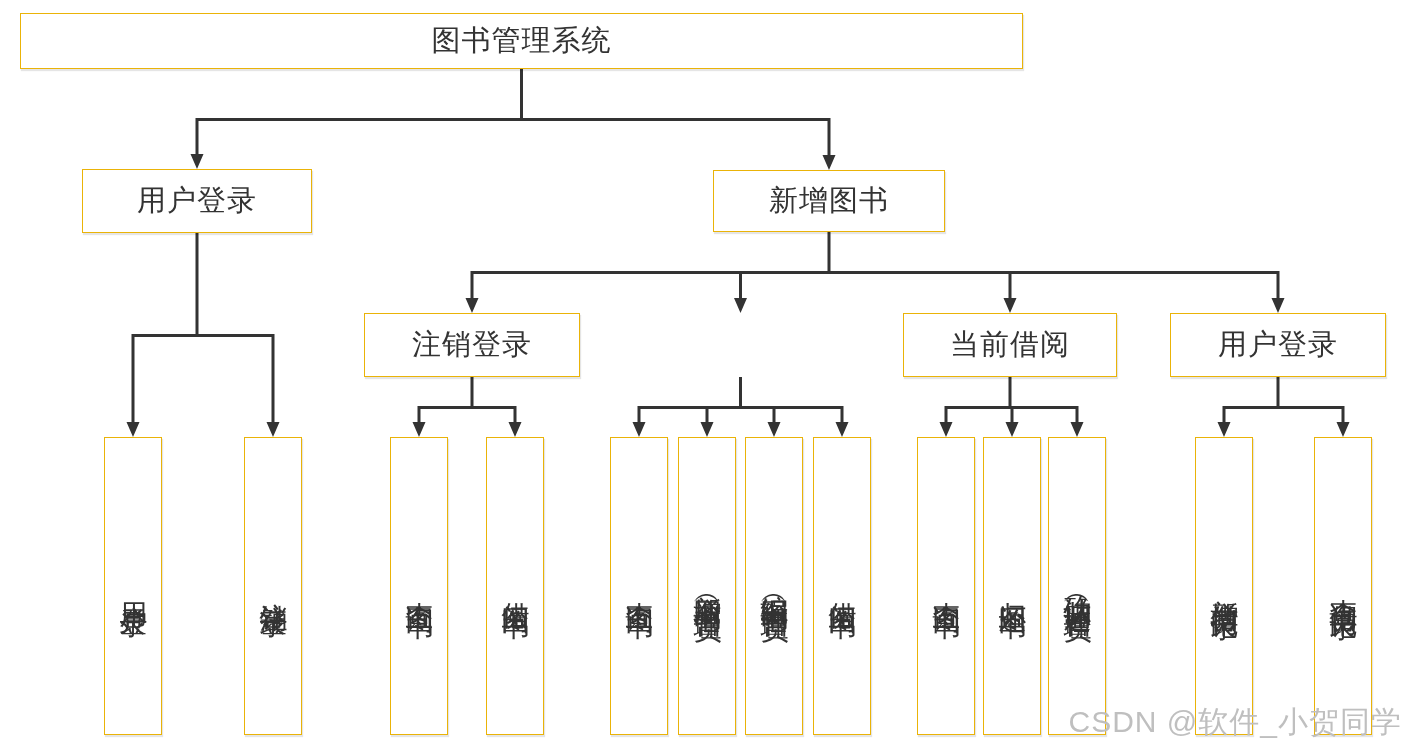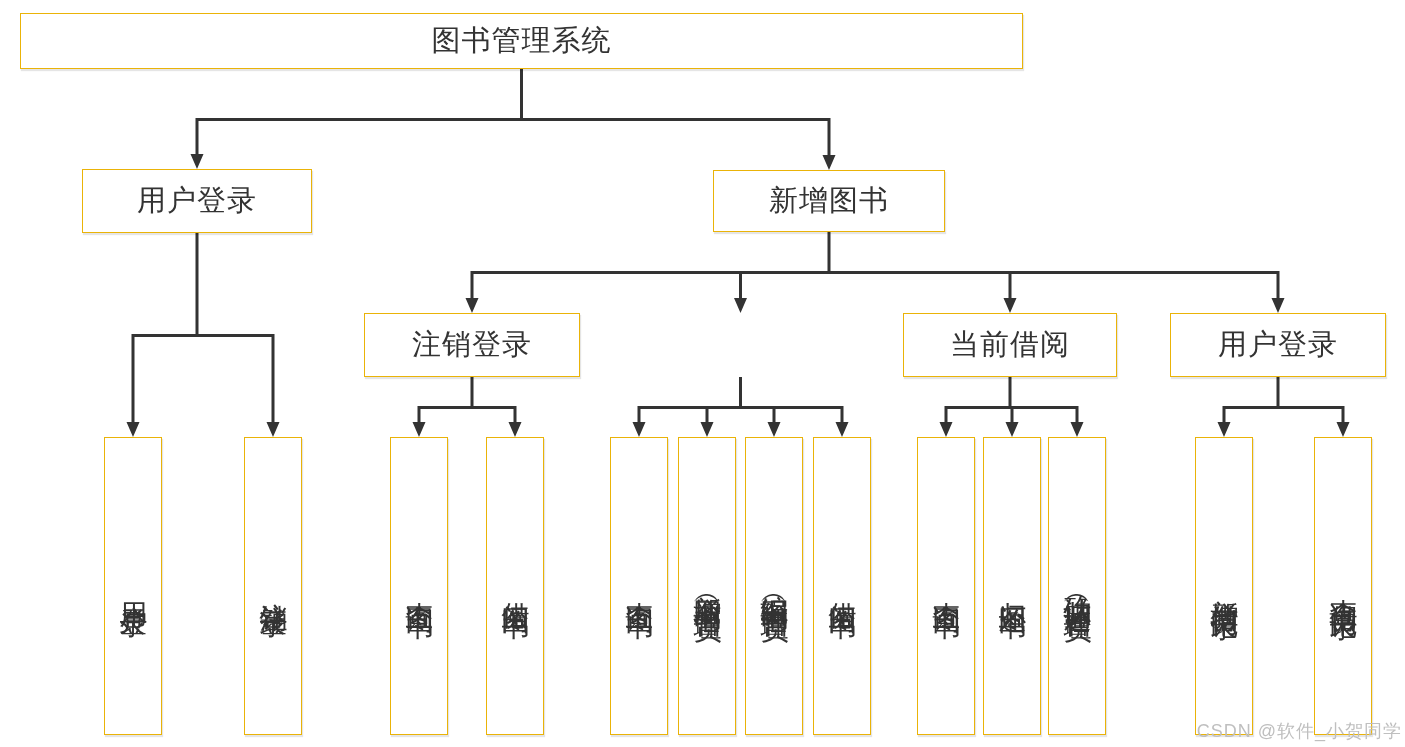--- a/index.html
+++ b/index.html
@@ -48,21 +48,21 @@
     text-orientation: mixed;
     font-size: 28px;
     letter-spacing: 3px;
     line-height: 1;
     white-space: nowrap;
   }
   .watermark {
     position: absolute;
     right: 3px;
     bottom: 4px;
-    font-size: 18px;
+    font-size: 30px;
     letter-spacing: 1px;
     color: #bfbfbf;
     white-space: nowrap;
   }
 </style>
 </head>
 <body>
 
 <div class="stage">
 

